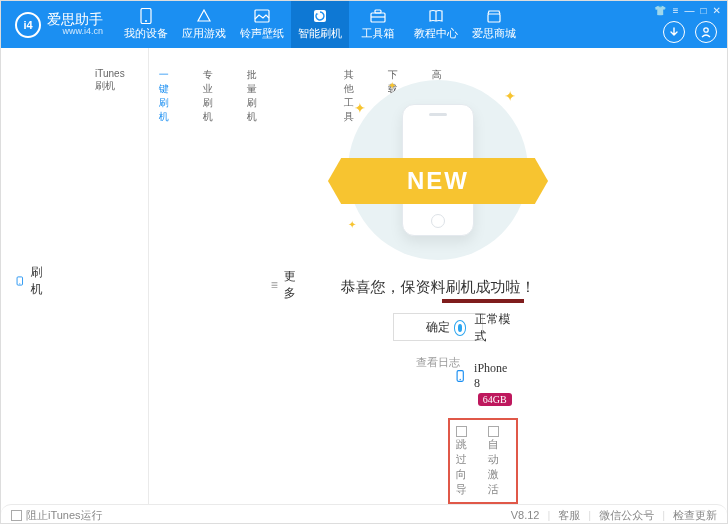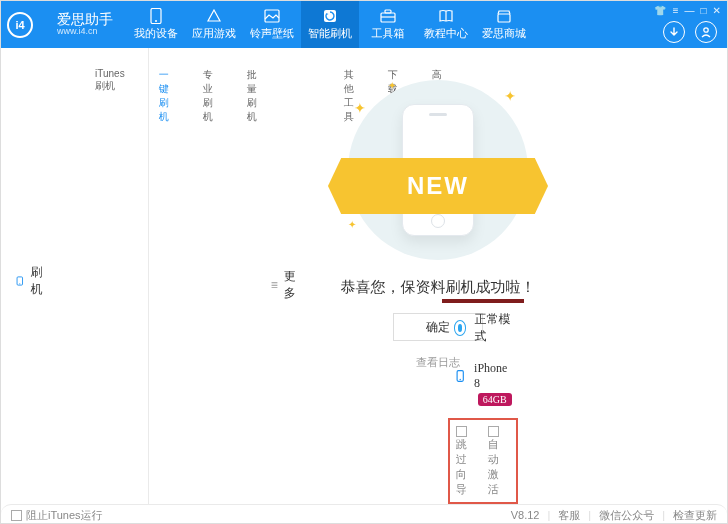--- a/index.html
+++ b/index.html
@@ -16,22 +16,23 @@
     .header {
       height: 47px;
       background: #1b8ff2;
       display: flex;
       align-items: center;
       position: relative;
     }
     .logo-block {
       display: flex;
       align-items: center;
-      padding: 0 10px 0 6px;
-      gap: 24px;
+      padding: 0 10px 0 14px;
+      gap: 6px;
+      text-align: right;
     }
     .logo-circle {
       width: 26px; height: 26px;
       border-radius: 50%;
       border: 2px solid #fff;
       display: flex;
       align-items: center;
       justify-content: center;
       color: #fff;
       font-weight: bold;
@@ -140,21 +141,21 @@
       width:72px;height:132px;background:#fff;border-radius:12px;
       box-shadow: 0 6px 14px rgba(0,0,0,.08);
       border:1px solid #e4e9ee;
       position:relative;
     }
     .phone:before{content:"";position:absolute;top:8px;left:50%;transform:translateX(-50%);width:18px;height:3px;background:#dde2e7;border-radius:3px;}
     .phone:after{content:"";position:absolute;bottom:7px;left:50%;transform:translateX(-50%);width:12px;height:12px;border:1px solid #dde2e7;border-radius:50%;}
     .ribbon {
       position:absolute;
       left:-20px; right:-20px; top:78px;
-      height:56px;
+      height:46px;
       background:#f7c430;
       display:flex;align-items:center;justify-content:center;
       color:#fff;font-weight:800;font-size:24px;letter-spacing:2px;
       clip-path: polygon(6% 0, 94% 0, 100% 50%, 94% 100%, 6% 100%, 0 50%);
       box-shadow: 0 4px 8px rgba(247,196,48,.3);
     }
     .star{position:absolute;color:#f7c430;font-size:14px;}
     .s1{top:20px;left:6px;} .s2{top:0;left:40px;font-size:10px;} .s3{top:8px;right:12px;} .s4{bottom:30px;left:0;font-size:10px;}
     .msg { margin-top:18px; font-size:15px; color:#333; }
     .ok-btn {

